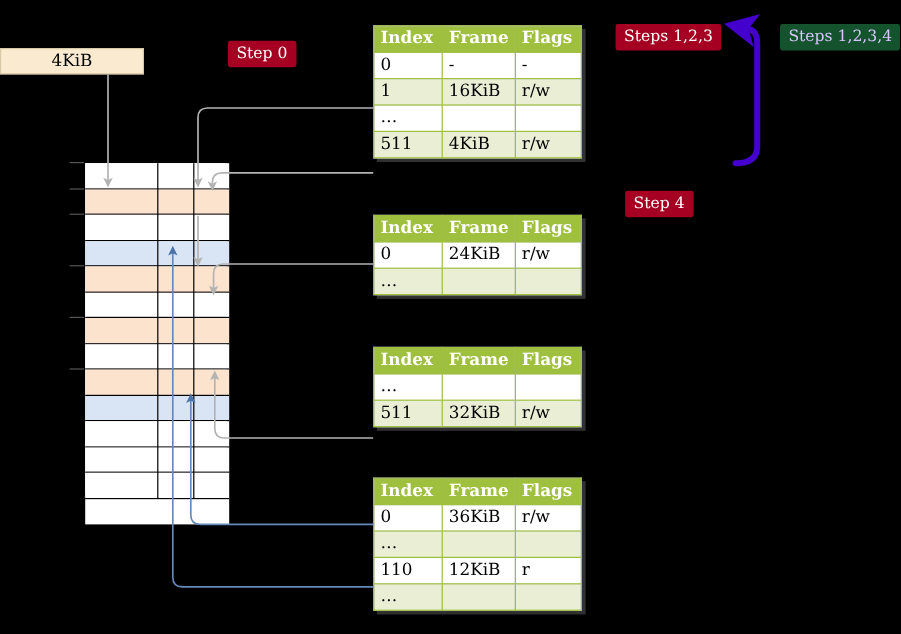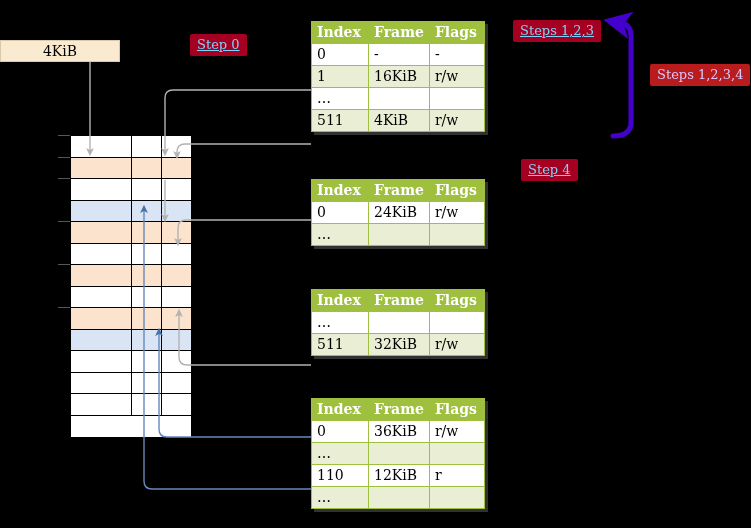--- a/index.html
+++ b/index.html
@@ -13,22 +13,22 @@
 
   
   .badge{
     position:absolute;
     font-size:13px;
     line-height:1;
     padding:4px 7px 5px 7px;
     white-space:nowrap;
     border-radius:2px;
   }
-  .badge.red{ background:#a50021; color:#7dd3fc;text-decoration:underline; }
-  .badge.blue{ background:#b91c1c; color:#d9c7ff;margin-top:44px; }
+  .badge.red{ background:#a50021; color:#ffffff; }
+  .badge.blue{ background:#14532d; color:#d9c7ff; }
 
   
   .kib-box{
     position:absolute;
     background:#faebd0;
     border:1px solid #d8c9a8;
     display:flex;
     align-items:center;
     justify-content:center;
     font-size:14px;

